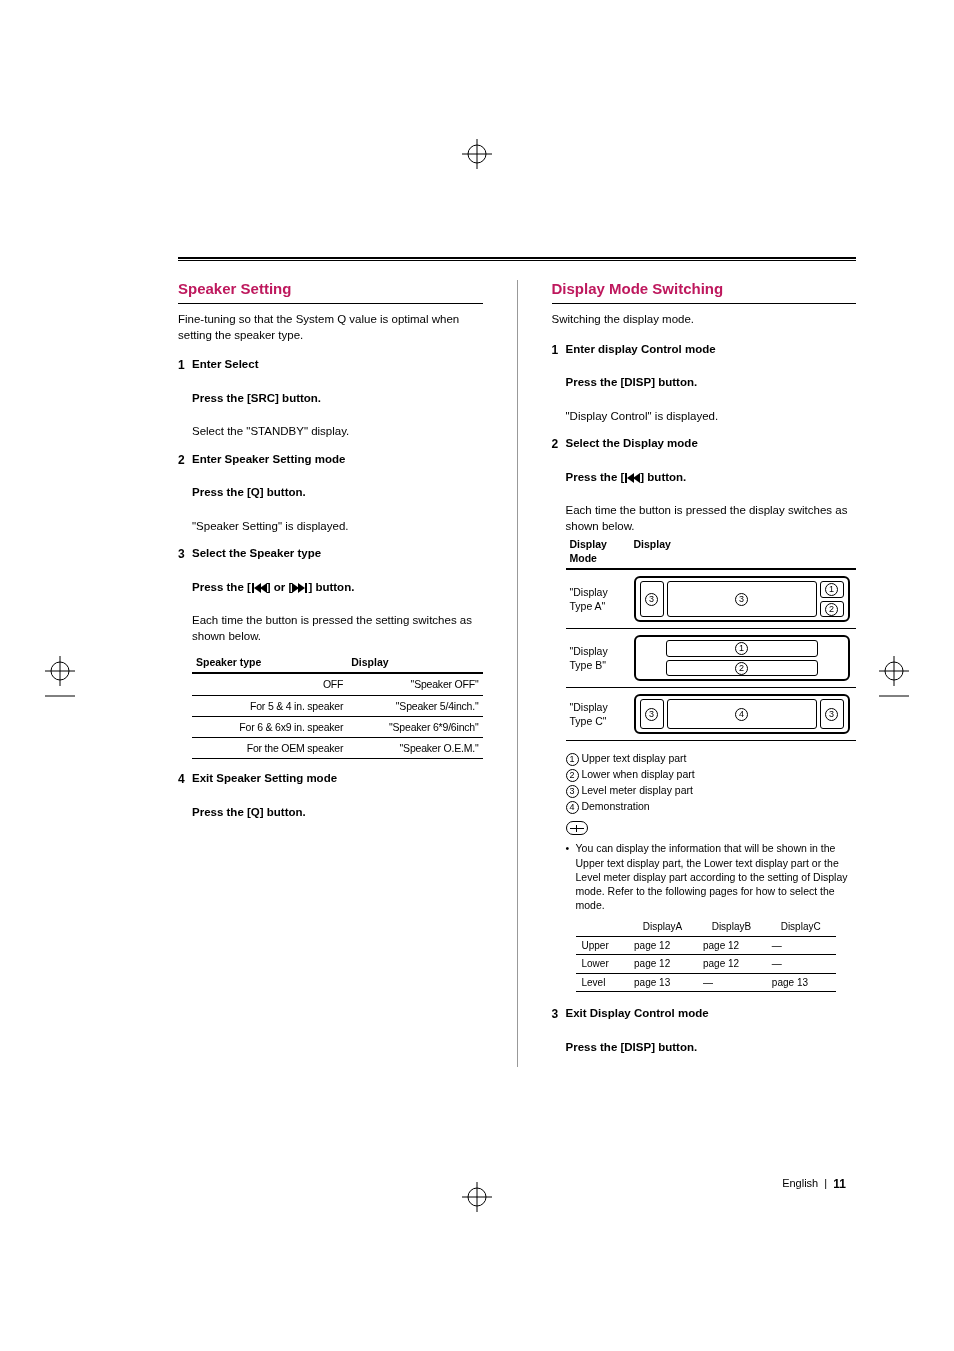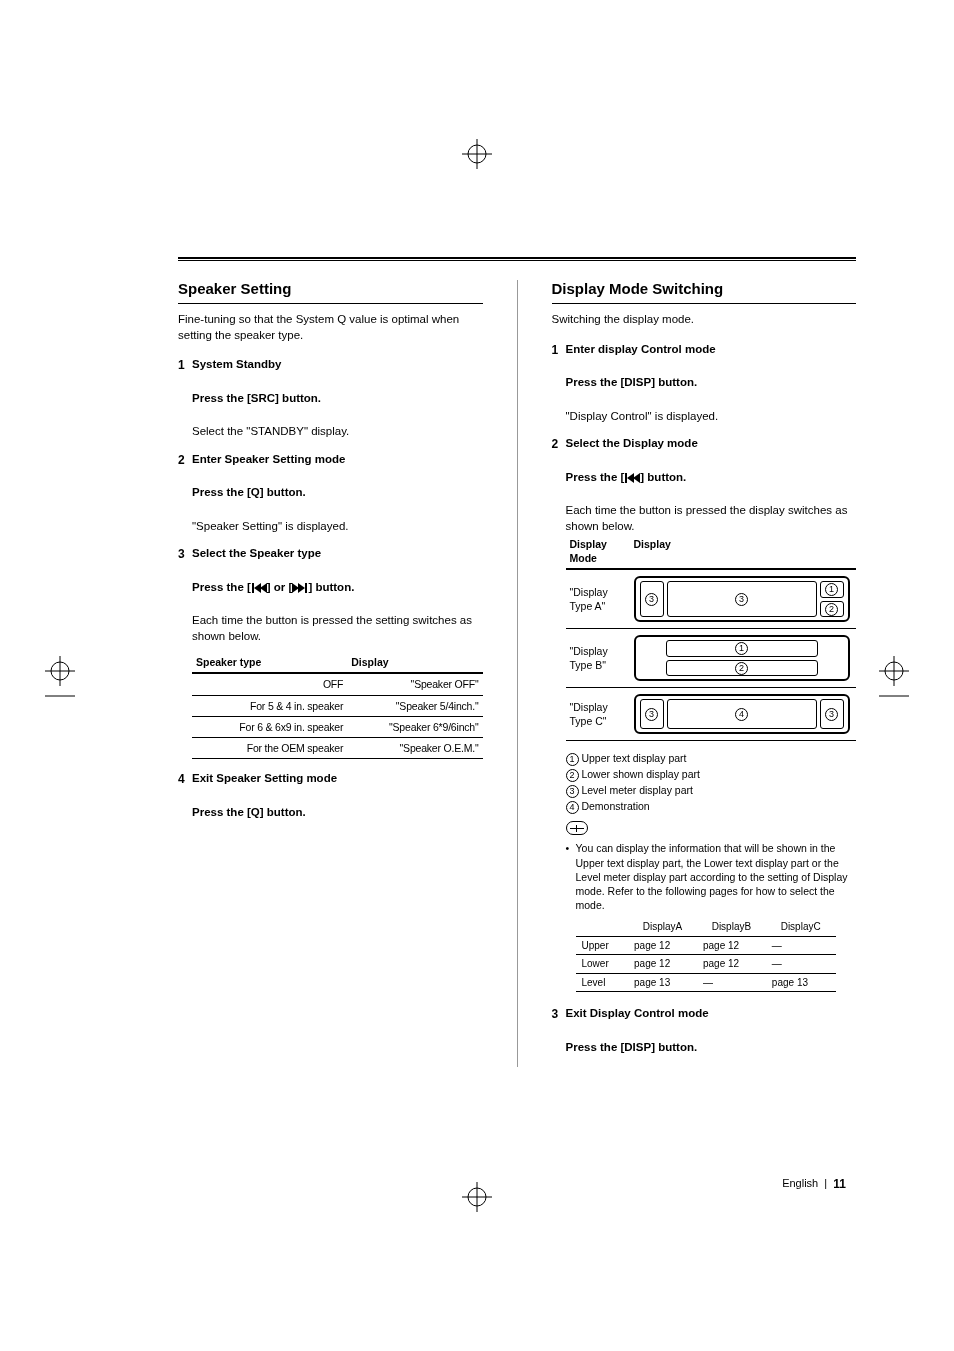--- a/index.html
+++ b/index.html
@@ -42,21 +42,21 @@
   .col-divider {
     width: 1px;
     background: #999;
     align-self: stretch;
     min-height: 700px;
   }
 
   .sec-title {
     font-size: 15px;
     font-weight: bold;
-    color: #000000;
+    color: #be185d;
     border-bottom: 1px solid #000;
     padding-bottom: 6px;
     margin-bottom: 8px;
   }
   .intro {
     font-size: 11.5px;
     line-height: 1.35;
     margin-bottom: 14px;
   }
 
@@ -235,21 +235,21 @@
 <div class="hrule-top"></div>
 
 <div class="columns">
 
   <div class="col col-left">
     <div class="sec-title">Speaker Setting</div>
     <div class="intro">Fine-tuning so that the System Q value is optimal when setting the speaker type.</div>
 
     <div class="step">
       <div class="step-num">1</div>
-      <div class="step-title">System Standby</div>
+      <div class="step-title">Enter Select</div>
       <div class="step-line bold">Press the [SRC] button.</div>
       <div class="step-line">Select the "STANDBY" display.</div>
     </div>
 
     <div class="step">
       <div class="step-num">2</div>
       <div class="step-title">Enter Speaker Setting mode</div>
       <div class="step-line bold">Press the [Q] button.</div>
       <div class="step-line">"Speaker Setting" is displayed.</div>
     </div>
@@ -383,21 +383,21 @@
                     <span class="circnum">3</span>
                   </div>
               </div>
             </td>
           </tr>
         </tbody>
       </table>
 
       <div class="notes">
         <div class="row"><span class="circnum">1</span> <span>Upper text display part</span></div>
-        <div class="row"><span class="circnum">2</span> <span>Lower shown display part</span></div>
+        <div class="row"><span class="circnum">2</span> <span>Lower when display part</span></div>
         <div class="row"><span class="circnum">3</span> <span>Level meter display part</span></div>
         <div class="row"><span class="circnum">4</span> <span>Demonstration</span></div>
         <span class="note-icon"></span>
       </div>
 
       <div class="bullet">You can display the information that will be shown in the Upper text display part, the Lower text display part or the Level meter display part according to the setting of Display mode. Refer to the following pages for how to select the mode.</div>
 
       <table class="pageref">
         <thead>
             <tr>

